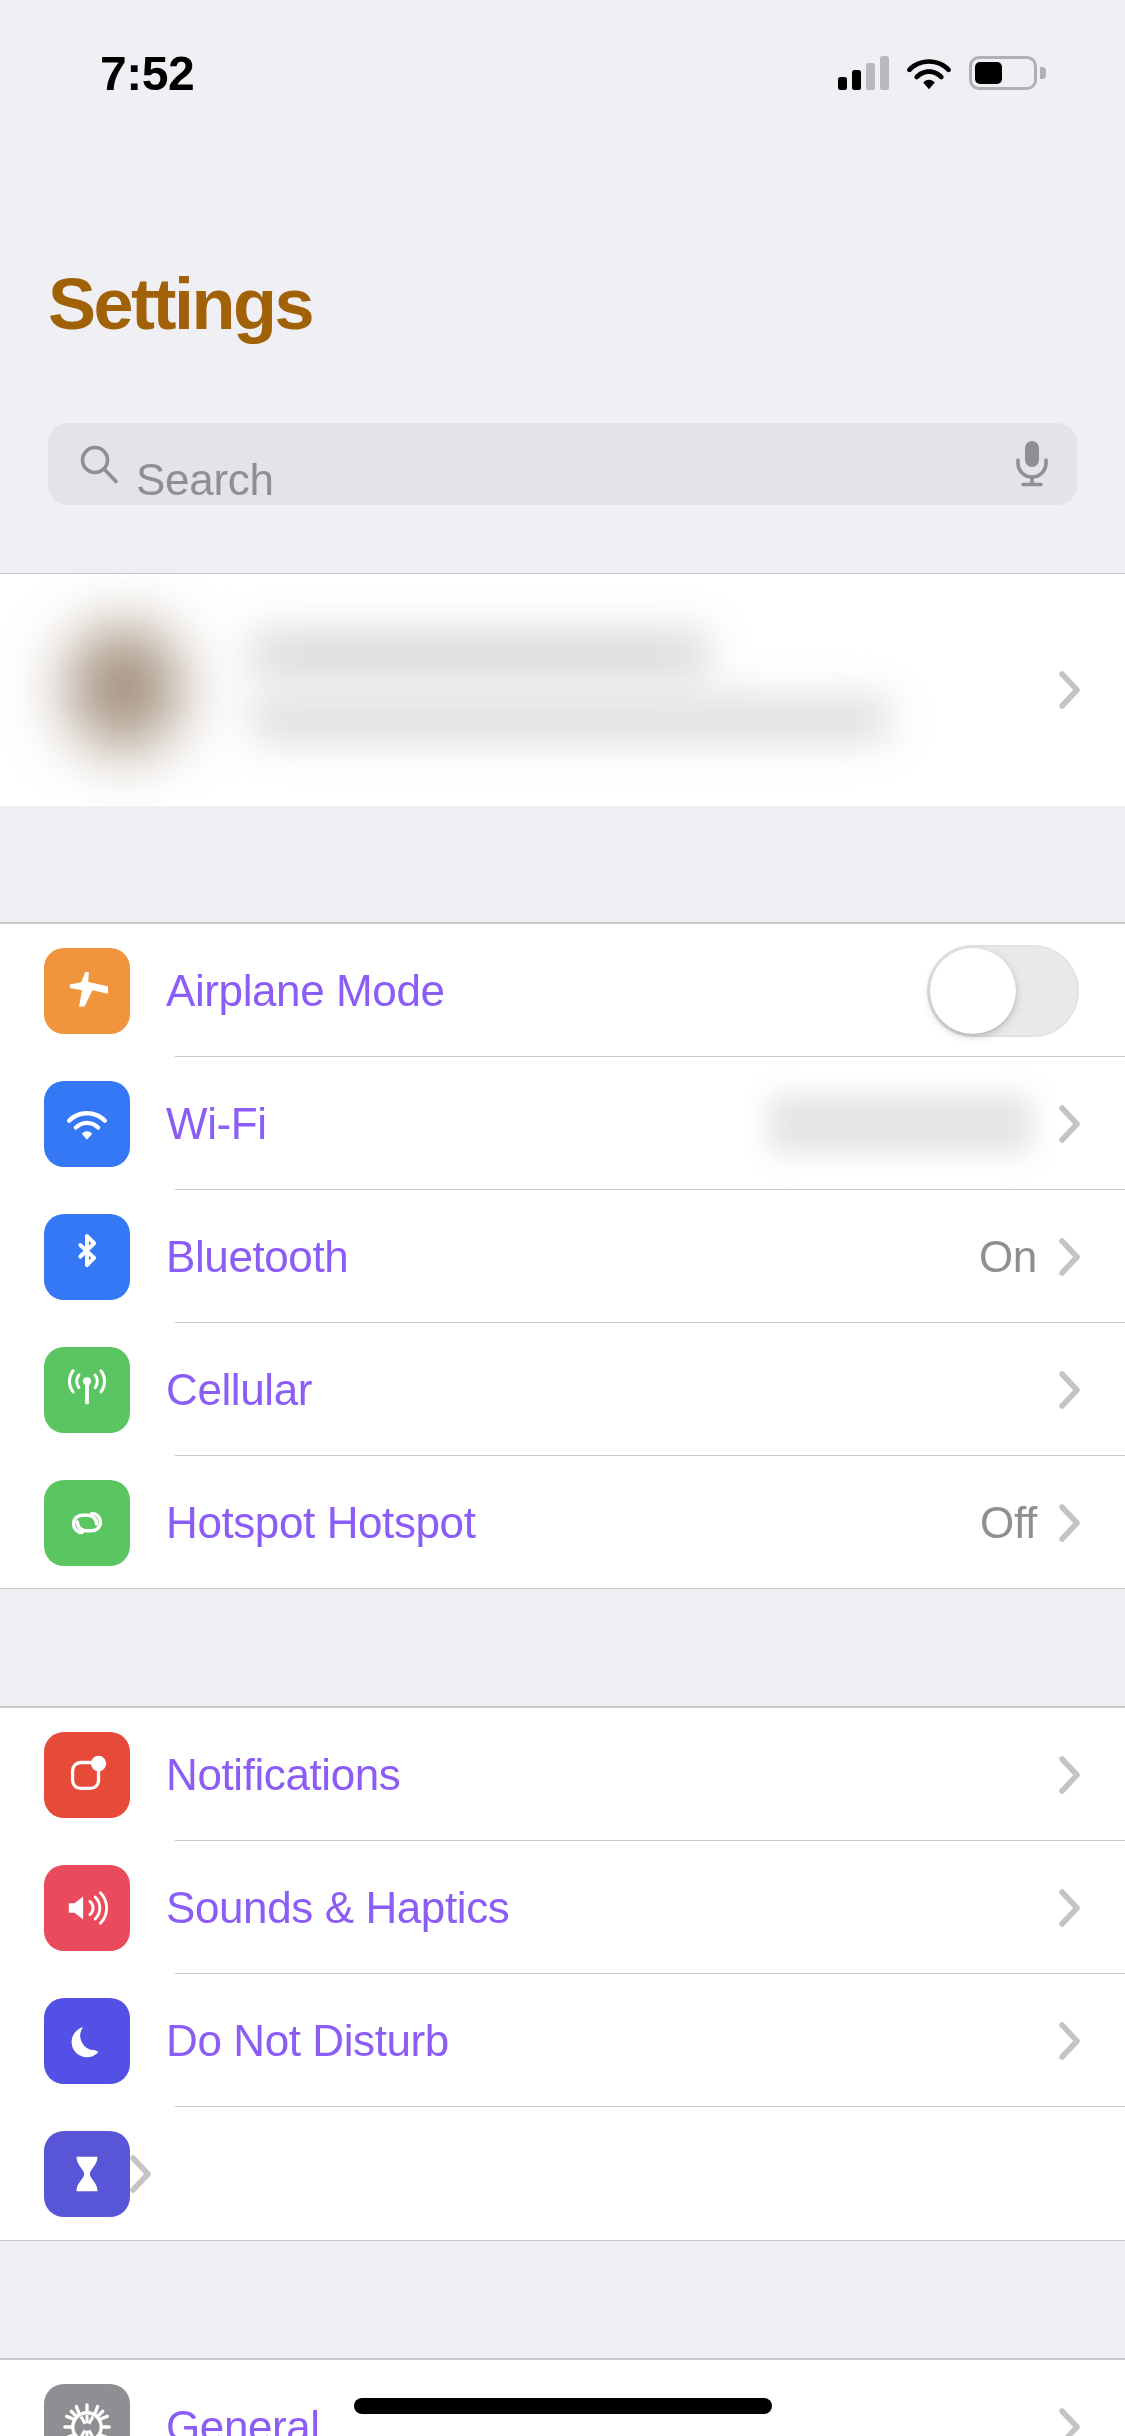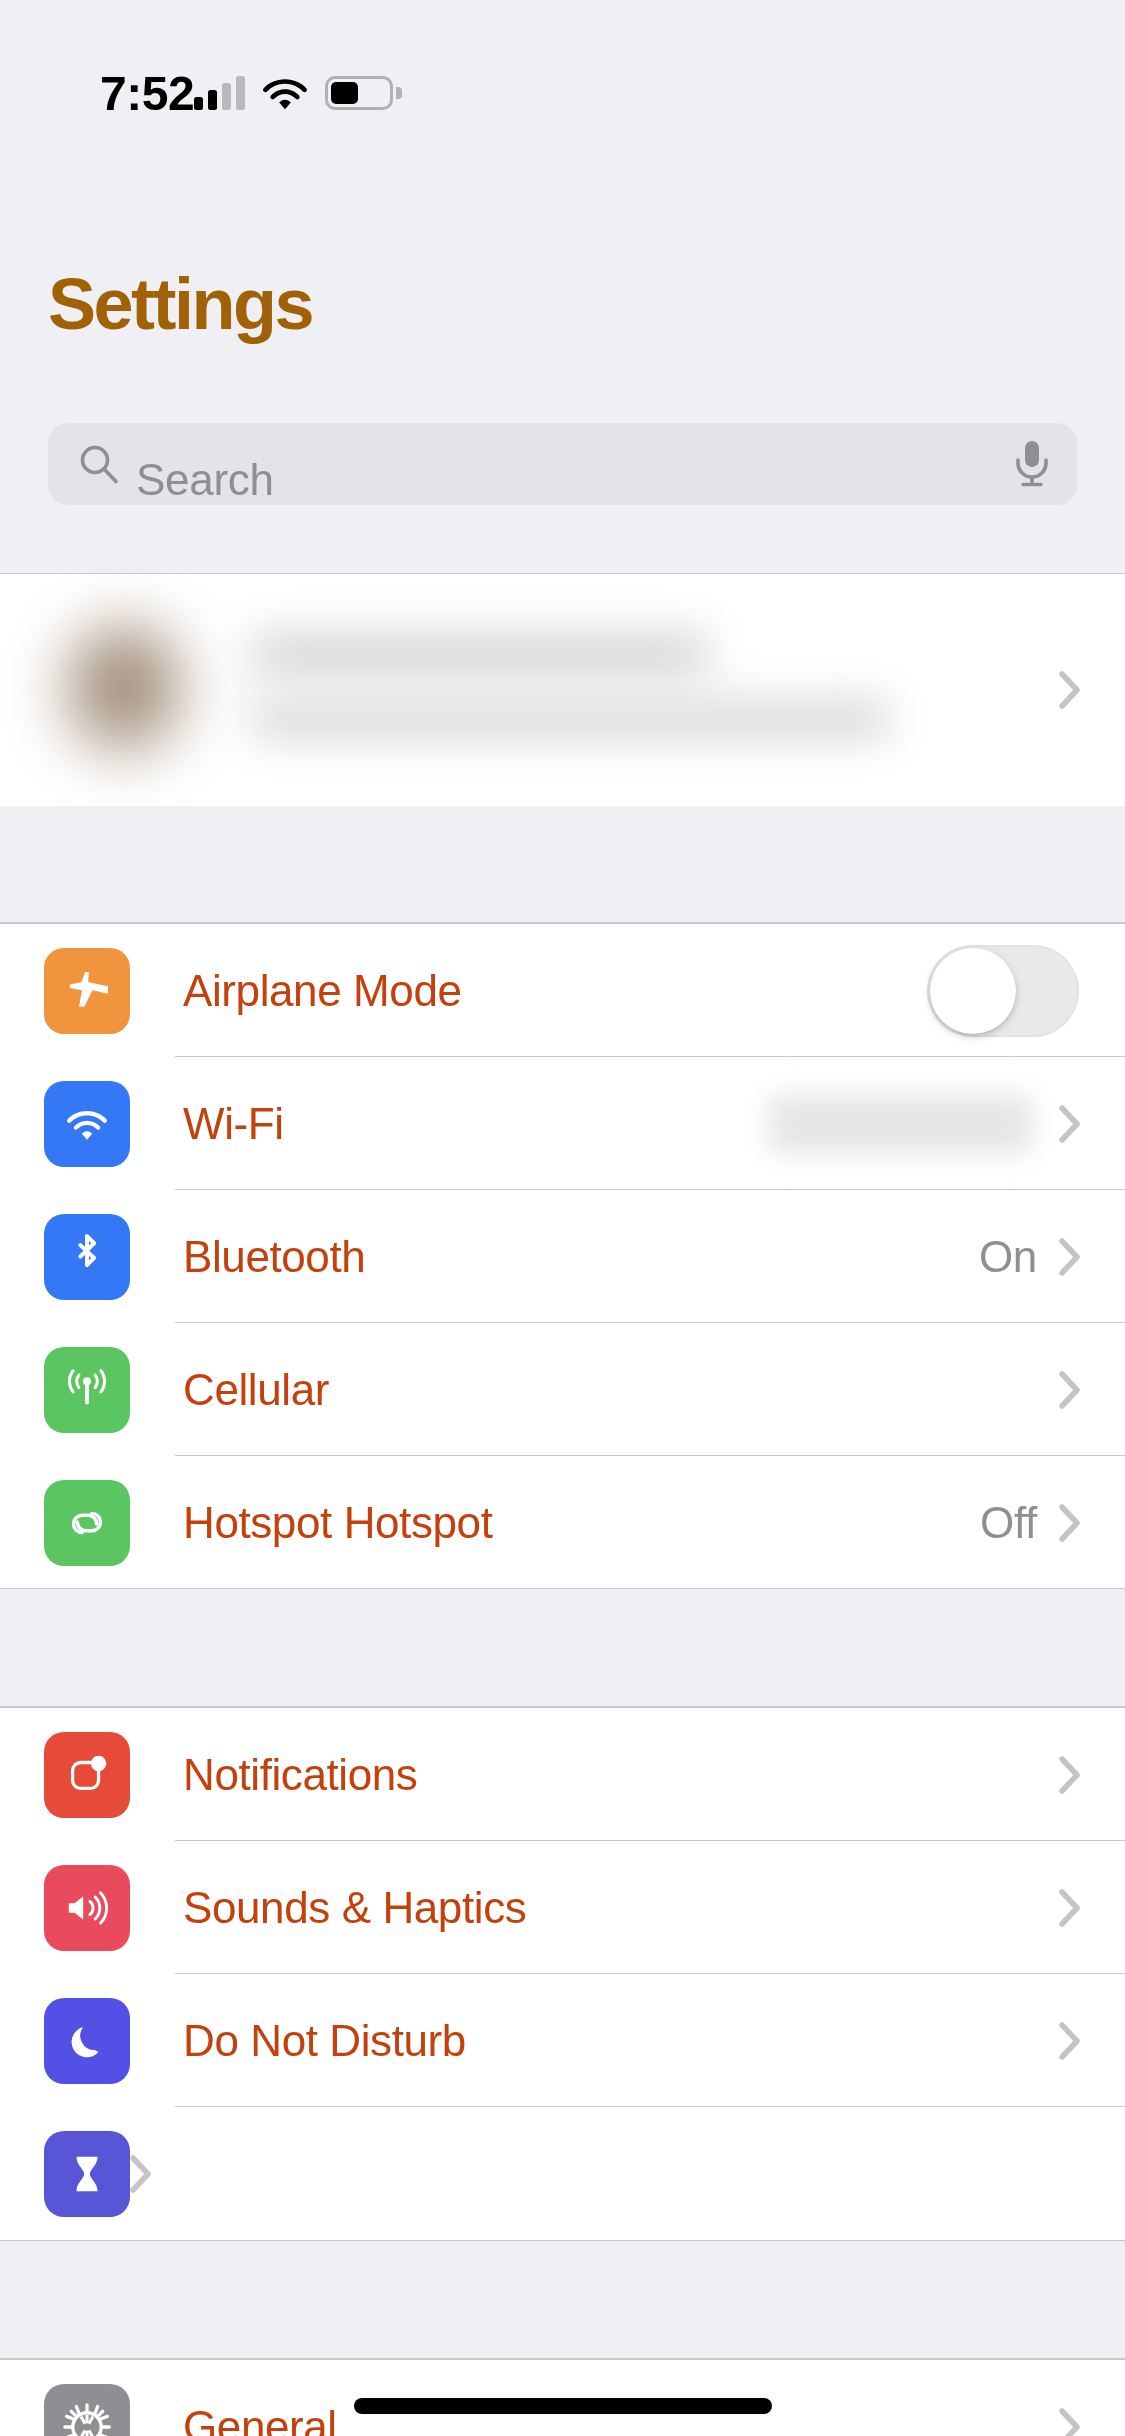--- a/index.html
+++ b/index.html
@@ -8,23 +8,22 @@
     background:#EFEFF4;
     font-family:"Liberation Sans", sans-serif;
     -webkit-font-smoothing:antialiased;
     overflow:hidden;
   }
   .screen { position:relative; width:1125px; height:2436px; background:#EFEFF4; }
 
   
   .statusbar {
     position:absolute; top:0; left:0; width:1125px; height:132px;
-    display:flex; align-items:center; justify-content:flex-start;
+    display:flex; align-items:center; justify-content:space-between;
     padding:0 88px 0 100px;
-    margin-top:20px;
   }
   .status-time {
     font-size:48px; font-weight:700; color:#000;
     letter-spacing:-0.5px; margin-top:14px;
   }
   .status-right { display:flex; align-items:center; gap:18px; margin-top:14px; }
 
   .signal { display:flex; align-items:flex-end; gap:5px; height:34px; }
   .signal i { display:block; width:9px; border-radius:2.5px; background:#000; }
   .signal i:nth-child(1){ height:13px; }
@@ -103,21 +102,21 @@
   }
   .row .sep {
     position:absolute; left:175px; right:0; bottom:0; height:1.5px; background:#C9C9CD;
   }
 
   .app-ico {
     width:86px; height:86px; border-radius:20px; flex:0 0 auto;
     display:flex; align-items:center; justify-content:center;
   }
   .row-label {
-    flex:1; margin-left:53px; font-size:44px; color:#c2410c;
+    flex:1; margin-left:36px; font-size:44px; color:#8b5cf6;
     letter-spacing:-0.4px;
   }
   .row-value {
     font-size:44px; color:#8E8E93; margin-right:22px; letter-spacing:-0.3px;
   }
 
   
   .blur-value {
     width:265px; height:60px; border-radius:12px;
     background:#E6E6E9; filter:blur(13px); margin-right:26px;

